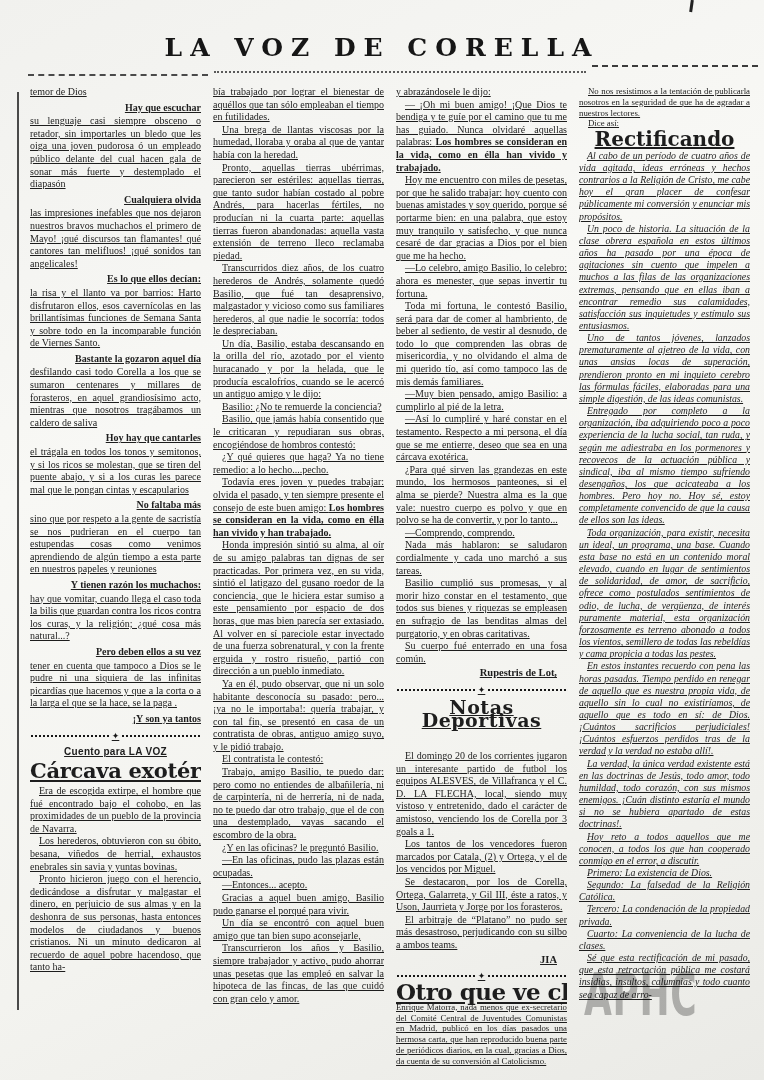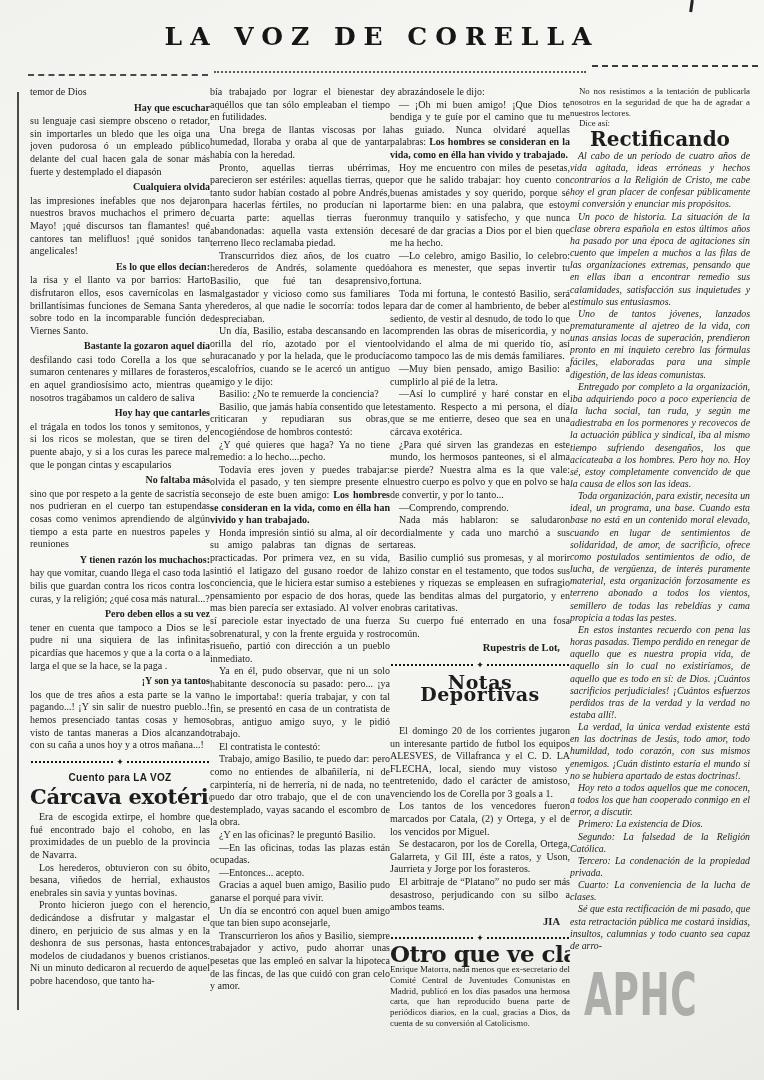--- a/index.html
+++ b/index.html
@@ -5,35 +5,35 @@
   html,body{margin:0;padding:0;}
   body{width:764px;height:1080px;overflow:hidden;}
   .page{
     position:relative;width:764px;height:1080px;overflow:hidden;
     background:linear-gradient(155deg,#f1f1ee 0%,#f8f8f5 35%,#f3f3ef 70%,#eaeae6 100%);
     font-family:"Liberation Serif","DejaVu Serif",serif;
     color:#1d1d1d;
   }
   
   .masthead{
-    position:absolute;top:22px;left:50%;transform:translateX(-50%);
+    position:absolute;top:33px;left:50%;transform:translateX(-50%);
     font-family:"DejaVu Serif",serif;font-weight:bold;font-size:25px;
     letter-spacing:8px;white-space:nowrap;color:#161616;
   }
   .rule-seg{position:absolute;height:0;}
   .seg1{left:28px;top:74px;width:180px;border-top:2px dashed #4a4a4a;}
   .seg2{left:214px;top:71px;width:372px;border-top:2px dotted #5a5a5a;}
   .seg3{left:592px;top:65px;width:166px;border-top:2px dashed #3c3c3c;box-shadow:0 3px 0 -1px #6a6a6a;}
   .corner-tick{position:absolute;left:690px;top:0;width:3px;height:12px;background:#222;transform:rotate(8deg);}
   .left-rule{position:absolute;left:17px;top:92px;width:2px;height:918px;background:#1f1f1f;opacity:.8;}
 
   
   .cols{
     position:absolute;left:30px;right:14px;top:86px;bottom:12px;
-    display:grid;grid-template-columns:repeat(4,1fr);column-gap:0;
+    display:grid;grid-template-columns:repeat(4,1fr);column-gap:12px;text-decoration:underline;
   }
   .col{overflow:hidden;font-size:10px;line-height:12.6px;text-align:justify;}
   .p{margin:0;text-indent:9px;}
   .p.ni{text-indent:0;}
   .sub{margin:3px 0 1px;font-size:10px;font-weight:bold;text-align:right;text-indent:0;}
   .kicker{margin:5px 0 1px;text-align:center;font-family:"Liberation Sans","DejaVu Sans",sans-serif;
           font-weight:bold;font-size:10px;letter-spacing:.3px;}
   .headline{margin:0 0 3px;text-align:center;font-weight:bold;font-size:21px;line-height:23px;
             font-family:"DejaVu Serif",serif;letter-spacing:-.3px;white-space:nowrap;}
   .byline{margin:2px 10px 2px 0;text-align:right;font-weight:bold;font-size:10.5px;text-indent:0;}
@@ -84,21 +84,20 @@
       <p class="p ni">desfilando casi todo Corella a los que se sumaron centenares y millares de forasteros, en aquel grandiosísimo acto, mientras que nosotros tragábamos un caldero de saliva</p>
       <p class="sub">Hoy hay que cantarles</p>
       <p class="p ni">el trágala en todos los tonos y semitonos, y si los ricos se molestan, que se tiren del puente abajo, y si a los curas les parece mal que le pongan cintas y escapularios</p>
       <p class="sub">No faltaba más</p>
       <p class="p ni">sino que por respeto a la gente de sacristía se nos pudrieran en el cuerpo tan estupendas cosas como venimos aprendiendo de algún tiempo a esta parte en nuestros papeles y reuniones</p>
       <p class="sub">Y tienen razón los muchachos:</p>
       <p class="p ni">hay que vomitar, cuando llega el caso toda la bilis que guardan contra los ricos contra los curas, y la religión; ¿qué cosa más natural...?</p>
       <p class="sub">Pero deben ellos a su vez</p>
       <p class="p ni">tener en cuenta que tampoco a Dios se le pudre ni una siquiera de las infinitas picardías que hacemos y que a la corta o a la larga el que se la hace, se la paga .</p>
       <p class="sub">¡Y son ya tantos</p>
-      <p class="p ni">los que de tres años a esta parte se la van pagando...! ¡Y sin salir de nuestro pueblo..! hemos presenciado tantas cosas y hemos visto de tantas maneras a Dios alcanzando con su caña a unos hoy y a otros mañana...!</p>
       <div class="divider">
           <span class="orn">✦</span>
         </div>
       <p class="kicker">Cuento para LA VOZ</p>
       <h2 class="headline">Cárcava exotérica</h2>
       <p class="p">Era de escogida extirpe, el hombre que fué encontrado bajo el cohobo, en las proximidades de un pueblo de la provincia de Navarra.</p>
       <p class="p">Los herederos, obtuvieron con su óbito, besana, viñedos de herrial, exhaustos enebrales sin savia y yuntas bovinas.</p>
       <p class="p">Pronto hicieron juego con el herencio, dedicándose a disfrutar y malgastar el dinero, en perjuicio de sus almas y en la deshonra de sus personas, hasta entonces modelos de ciudadanos y buenos cristianos. Ni un minuto dedicaron al recuerdo de aquel pobre hacendoso, que tanto ha-</p>
     </div>
 
@@ -110,21 +109,21 @@
       <p class="p">Un día, Basilio, estaba descansando en la orilla del río, azotado por el viento huracanado y por la helada, que le producía escalofríos, cuando se le acercó un antiguo amigo y le dijo:</p>
       <p class="p">Basilio: ¿No te remuerde la conciencia?</p>
       <p class="p">Basilio, que jamás había consentido que le criticaran y repudiaran sus obras, encogiéndose de hombros contestó:</p>
       <p class="p">¿Y qué quieres que haga? Ya no tiene remedio: a lo hecho....pecho.</p>
       <p class="p"><span>Todavía eres joven y puedes trabajar: olvida el pasado, y ten siempre presente el consejo de este buen amigo: </span><b class="inline">Los hombres se consideran en la vida, como en élla han vivido y han trabajado.</b></p>
       <p class="p">Honda impresión sintió su alma, al oír de su amigo palabras tan dignas de ser practicadas. Por primera vez, en su vida, sintió el latigazo del gusano roedor de la conciencia, que le hiciera estar sumiso a este pensamiento por espacio de dos horas, que mas bien parecía ser extasiado. Al volver en sí pareciole estar inyectado de una fuerza sobrenatural, y con la frente erguida y rostro risueño, partió con dirección a un pueblo inmediato.</p>
       <p class="p">Ya en él, pudo observar, que ni un solo habitante desconocía su pasado: pero... ¡ya no le importaba!: quería trabajar, y con tal fin, se presentó en casa de un contratista de obras, antiguo amigo suyo, y le pidió trabajo.</p>
       <p class="p">El contratista le contestó:</p>
       <p class="p">Trabajo, amigo Basilio, te puedo dar: pero como no entiendes de albañilería, ni de carpintería, ni de herrería, ni de nada, no te puedo dar otro trabajo, que el de con una destemplado, vayas sacando el escombro de la obra.</p>
       <p class="p">¿Y en las oficinas? le preguntó Basilio.</p>
-      <p class="p">—En las oficinas, todas las plazas están ocupadas.</p>
+      <p class="p">—En las oficinas, pudo las plazas están ocupadas.</p>
       <p class="p">—Entonces... acepto.</p>
       <p class="p">Gracias a aquel buen amigo, Basilio pudo ganarse el porqué para vivir.</p>
       <p class="p">Un día se encontró con aquel buen amigo que tan bien supo aconsejarle,</p>
       <p class="p">Transcurrieron los años y Basilio, siempre trabajador y activo, pudo ahorrar unas pesetas que las empleó en salvar la hipoteca de las fincas, de las que cuidó con gran celo y amor.</p>
     </div>
 
     <div class="col">
       <p class="p ni">y abrazándosele le dijo:</p>
       <p class="p"><span>— ¡Oh mi buen amigo! ¡Que Dios te bendiga y te guíe por el camino que tu me has guiado. Nunca olvidaré aquellas palabras: </span><b class="inline">Los hombres se consideran en la vida, como en élla han vivido y trabajado.</b></p>
       <p class="p">Hoy me encuentro con miles de pesetas, por que he salido trabajar: hoy cuento con buenas amistades y soy querido, porque sé portarme bien: en una palabra, que estoy muy tranquilo y satisfecho, y que nunca cesaré de dar gracias a Dios por el bien que me ha hecho.</p>

